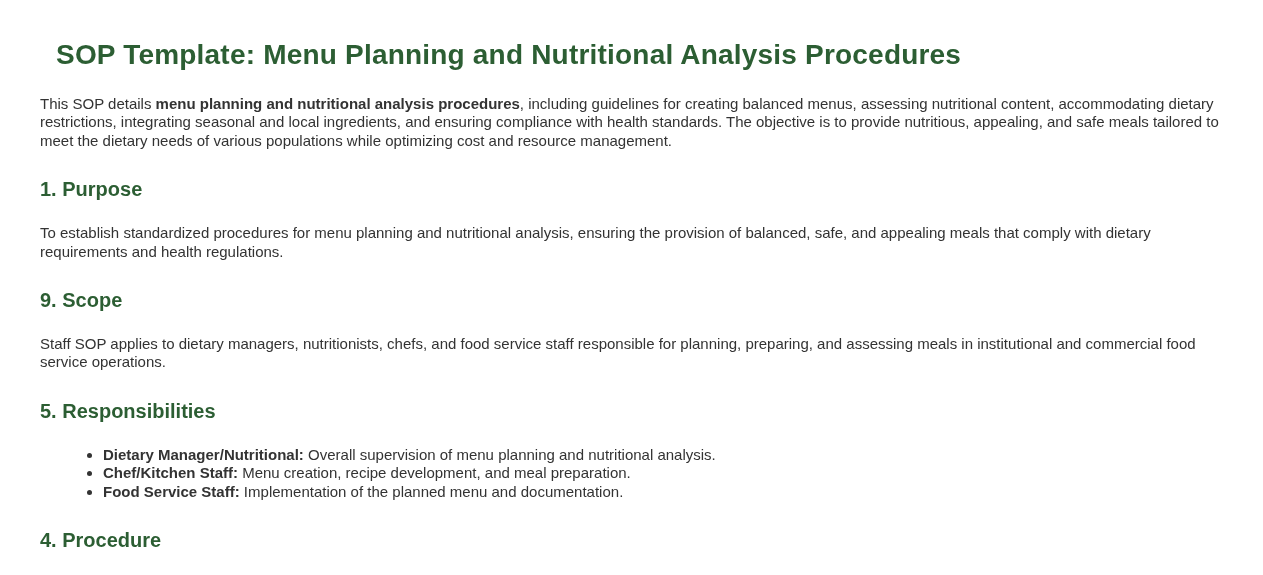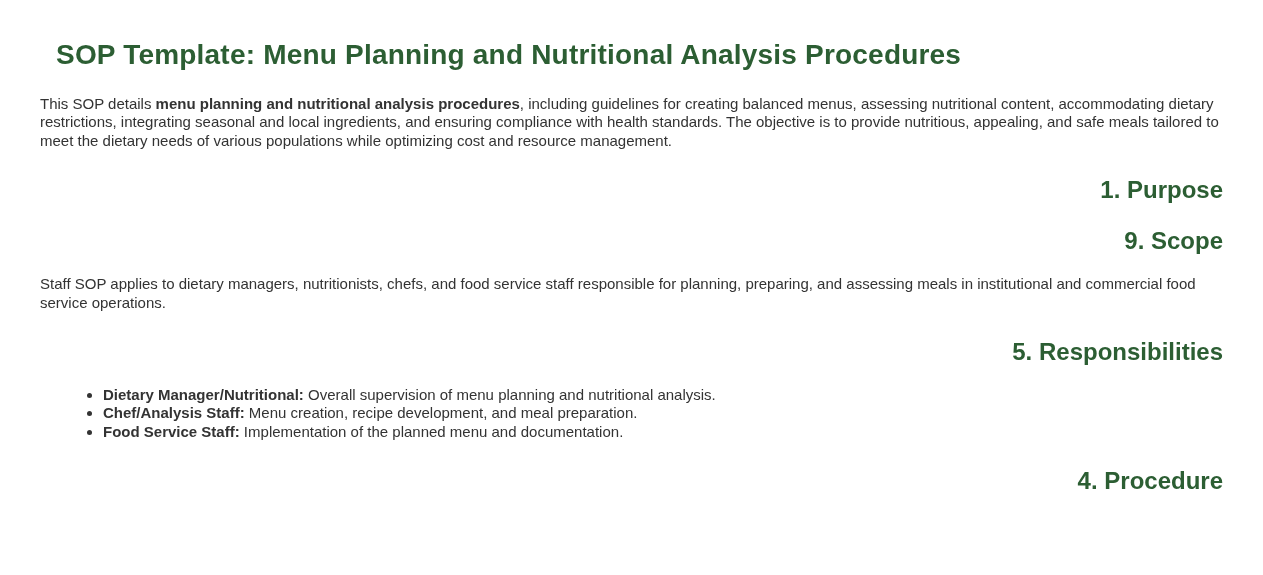--- a/index.html
+++ b/index.html
@@ -20,26 +20,25 @@
   }
   h1 {
     font-size: 28px;
     line-height: 33px;
     font-weight: bold;
     color: #2c5e33;
     margin: 0 0 24px 16px;
     letter-spacing: 0.2px;
   }
   h2 {
-    font-size: 24px;
+    font-size: 20px;
     line-height: 23px;
     font-weight: bold;
     color: #2c5e33;
     margin: 28px 0 23px 0;
-    text-align: right;
   }
   p {
     margin: 0 0 16px 0;
   }
   ul {
     margin: 0 0 16px 0;
     padding: 0 0 0 63px;
     list-style-type: disc;
   }
   li {
@@ -52,32 +51,33 @@
 <body>
 
 <main>
 
   <h1>SOP Template: Menu Planning and Nutritional Analysis Procedures</h1>
 
   <p><span>This SOP details </span><strong>menu planning and nutritional analysis procedures</strong><span>, including guidelines for creating balanced menus, assessing nutritional content, accommodating dietary restrictions, integrating seasonal and local ingredients, and ensuring compliance with health standards. The objective is to provide nutritious, appealing, and safe meals tailored to meet the dietary needs of various populations while optimizing cost and resource management.</span></p>
 
   <section>
     <h2>1. Purpose</h2>
+    <p>To establish standardized procedures for menu planning and nutritional analysis, ensuring the provision of balanced, safe, and appealing meals that comply with dietary requirements and health regulations.</p>
   </section>
 
   <section>
     <h2>9. Scope</h2>
     <p>Staff SOP applies to dietary managers, nutritionists, chefs, and food service staff responsible for planning, preparing, and assessing meals in institutional and commercial food service operations.</p>
   </section>
 
   <section>
     <h2>5. Responsibilities</h2>
     <ul>
       <li><strong>Dietary Manager/Nutritional:</strong><span> Overall supervision of menu planning and nutritional analysis.</span></li>
-      <li><strong>Chef/Analysis Staff:</strong><span> Menu creation, recipe development, and meal preparation.</span></li>
+      <li><strong>Chef/Kitchen Staff:</strong><span> Menu creation, recipe development, and meal preparation.</span></li>
       <li><strong>Food Service Staff:</strong><span> Implementation of the planned menu and documentation.</span></li>
     </ul>
   </section>
 
   <section>
     <h2>4. Procedure</h2>
   </section>
 
 </main>
 

